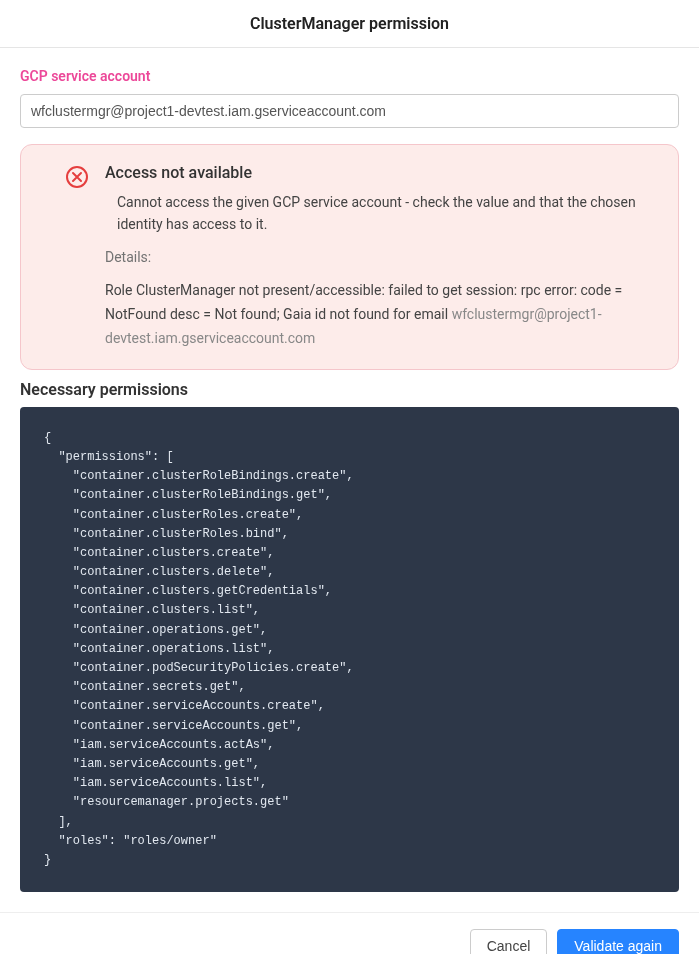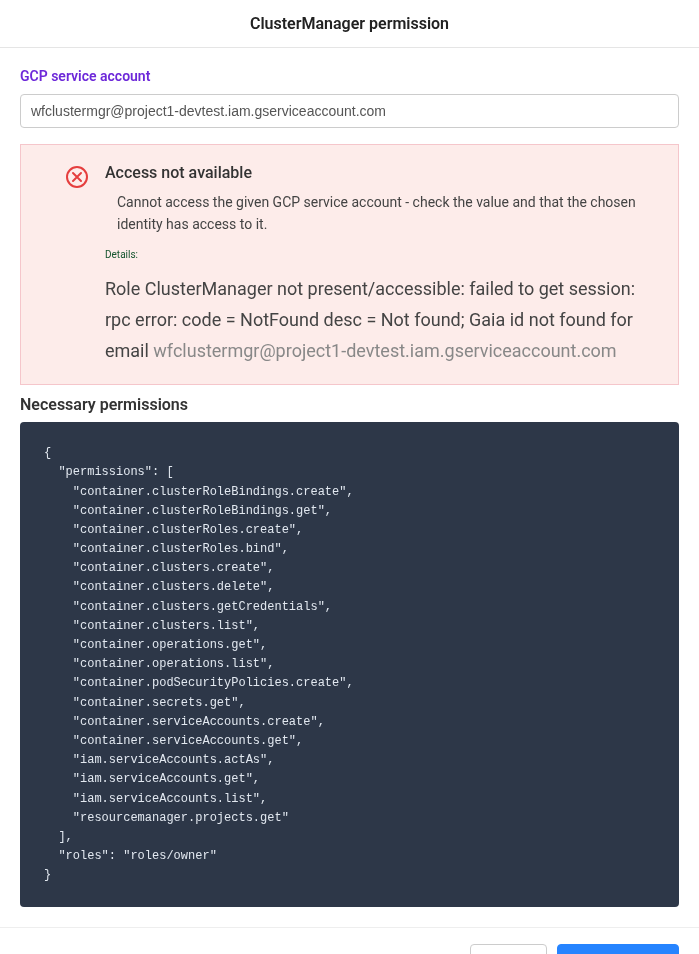--- a/index.html
+++ b/index.html
@@ -23,39 +23,39 @@
       font-size: 16px;
       font-weight: 600;
       color: #222;
     }
     .dialog-body {
       padding: 20px;
     }
     .field-label {
       font-size: 14px;
       font-weight: 600;
-      color: #6d28d9;
+      color: #ec4899;
       margin-bottom: 10px;
       display: block;
     }
     .text-input {
       width: 100%;
       padding: 8px 10px;
       border: 1px solid #ccc;
       border-radius: 4px;
       font-size: 14px;
       color: #555;
       background: #fff;
     }
     .alert-box {
       margin-top: 16px;
       padding: 18px 20px 18px 84px;
       border: 1px solid #f5c6cb;
       background: #fdecea;
-      border-radius: 0;
+      border-radius: 12px;
       position: relative;
     }
     .alert-icon {
       position: absolute;
       left: 44px;
       top: 20px;
       width: 24px;
       height: 24px;
     }
     .alert-title {
@@ -65,26 +65,26 @@
       margin-bottom: 10px;
     }
     .alert-text {
       font-size: 14px;
       color: #444;
       line-height: 1.55;
       margin-bottom: 14px;
       margin-left: 12px;
     }
     .alert-details-label {
-      font-size: 10px;
-      color: #14532d;
+      font-size: 14px;
+      color: #737373;
       margin-bottom: 14px;
     }
     .alert-details-text {
-      font-size: 18px;
+      font-size: 14px;
       color: #444;
       line-height: 1.7;
     }
     .email-muted {
       color: #888;
       font-family: inherit;
     }
     .section-label {
       font-size: 16px;
       font-weight: 600;

